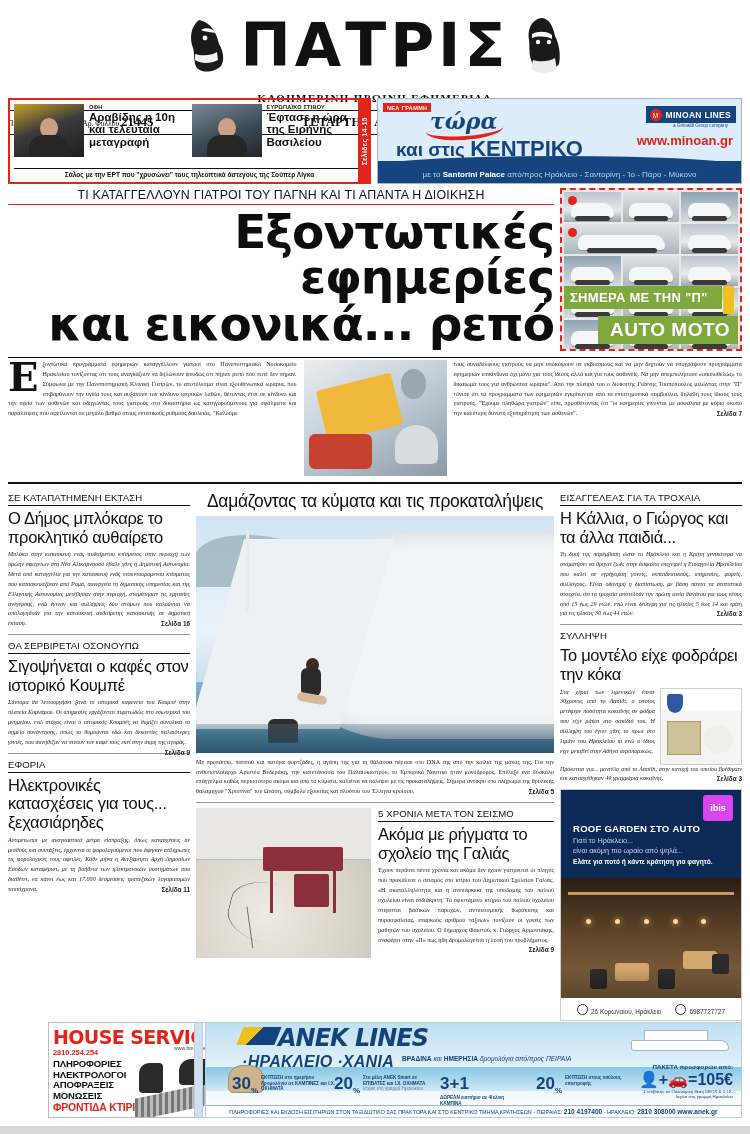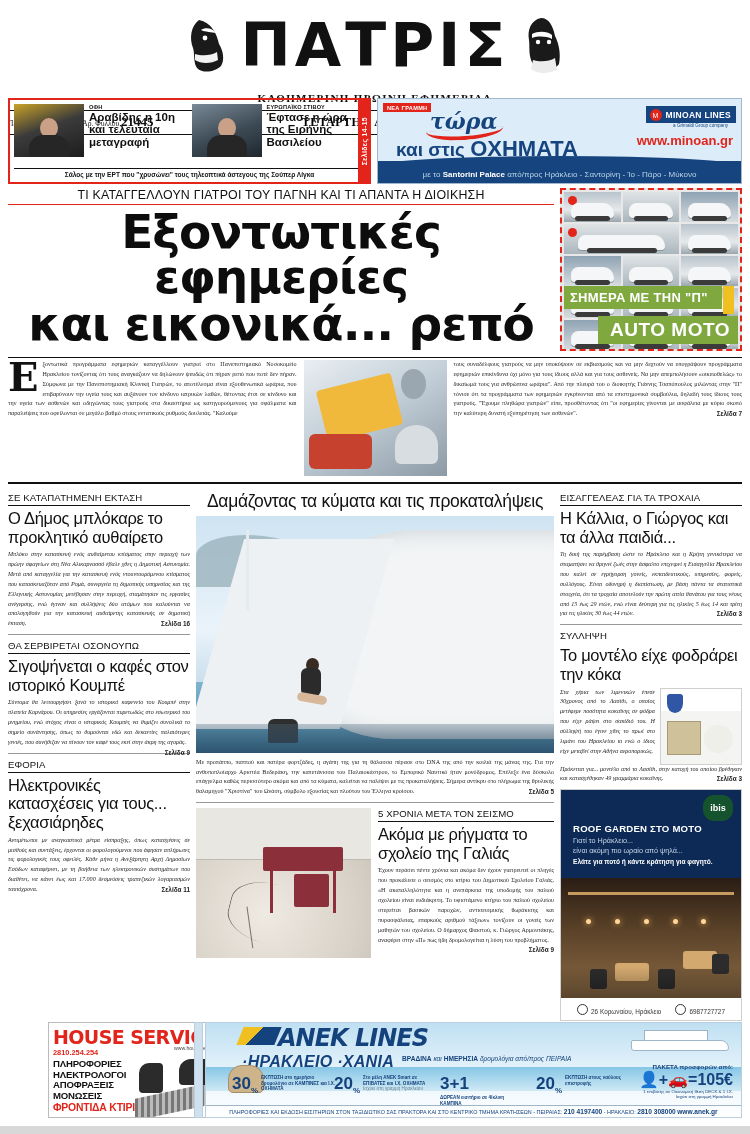--- a/index.html
+++ b/index.html
@@ -119,21 +119,21 @@
   
   .leadwrap{padding:4px 8px 0 8px;display:flex;gap:6px;}
   .leadmain{flex:1;}
   .lead-kicker{
     font-size:12.4px;letter-spacing:.2px;color:#111;padding-bottom:2px;
     border-bottom:1.2px solid #e2241b;text-align:center;
   }
   .lead-head{
     font-family:"DejaVu Sans",sans-serif;font-weight:bold;
     font-size:47px;line-height:.96;letter-spacing:-1px;color:#0d0d0d;
-    text-align:center;margin-top:4px;
+    text-align:right;margin-top:4px;
   }
   .lead-head .l1{display:block;}
   .lead-head .l2{display:block;margin-top:2px;}
   .lead-rule{border-top:1.2px solid #111;margin-top:6px;}
 
   
   .automoto{
     flex:0 0 182px;border:2px dashed #e2241b;height:163px;position:relative;
     box-sizing:border-box;overflow:hidden;background:#e8e8e8;
   }
@@ -229,22 +229,22 @@
   .ph-drug{background:#f4f4f2;border:1px solid #cfcfcf;}
   .ph-drug .hdr{position:absolute;left:0;right:0;top:0;height:30%;background:#fff;}
   .ph-drug .shield{position:absolute;left:6px;top:5px;width:16px;height:19px;background:#2f57a6;
     border-radius:3px 3px 50% 50%;}
   .ph-drug .note{position:absolute;left:8%;bottom:12%;width:40%;height:42%;background:#cfc19a;border:1px solid #a89a74;}
   .ph-drug .powder{position:absolute;right:10%;bottom:14%;width:36%;height:38%;background:#efefe9;border-radius:50%;}
 
   
   .ibis{border:1px solid #cfcfcf;overflow:hidden;position:relative;height:230px;}
   .ibis .top{position:absolute;left:0;right:0;top:0;height:38%;background:#0c2a55;}
-  .ibis .logo{position:absolute;right:8px;top:5px;width:30px;height:26px;background:#14532d;
-    border-radius:11px;color:#fff;font-size:9px;font-weight:bold;display:flex;
+  .ibis .logo{position:absolute;right:8px;top:5px;width:30px;height:26px;background:#d946ef;
+    border-radius:3px;color:#fff;font-size:9px;font-weight:bold;display:flex;
     align-items:center;justify-content:center;}
   .ibis .t1{position:absolute;left:12px;top:33px;color:#fff;font-size:9.6px;font-weight:bold;letter-spacing:.2px;}
   .ibis .t2{position:absolute;left:12px;top:46px;color:#c7d6ea;font-size:7.2px;line-height:1.35;}
   .ibis .t3{position:absolute;left:12px;top:68px;color:#fff;font-size:6.6px;font-weight:bold;}
   .ibis .photo{position:absolute;left:0;right:0;top:38%;bottom:22px;overflow:hidden;
     background:linear-gradient(180deg,#2a1d14 0%,#5c4329 45%,#8a6a44 100%);}
   .ibis .photo .roofline{position:absolute;left:4%;right:4%;top:12%;height:3px;background:#c79a5e;}
   .ibis .photo .lamp{position:absolute;width:5px;height:5px;border-radius:50%;background:#ffd79a;box-shadow:0 0 6px #ffbf66;}
   .ibis .photo .table{position:absolute;bottom:14%;width:34px;height:18px;background:#d3a96f;border-radius:3px;}
   .ibis .photo .stool{position:absolute;bottom:8%;width:17px;height:20px;background:#2c2c2c;border-radius:3px;}
@@ -382,21 +382,21 @@
         <span>Σελίδες 14-15</span>
       </div>
     </div>
 
     <div class="minoan">
       <div class="newline">ΝΕΑ ΓΡΑΜΜΗ</div>
       <div class="tora">τώρα</div>
       <div class="swoosh"></div>
       <div class="kyk">
         <span>και στις</span>
-        <b>ΟΧΗΜΑΤΑ</b>
+        <b>ΚΕΝΤΡΙΚΟ</b>
       </div>
       <div class="logo">
         <span class="mk">M</span>
         <span class="lt">MINOAN LINES</span>
       </div>
       <div class="grimaldi">a Grimaldi Group company</div>
       <div class="url">www.minoan.gr</div>
       <div class="wave"></div>
       <div class="wavetxt">
         <span class="lt">με το</span>
@@ -609,21 +609,21 @@
           <span>Πρόκειται για... μοντέλο από το Λασίθι, στην κατοχή του οποίου βρέθηκαν και κατασχέθηκαν 49 γραμμάρια κοκαΐνης.</span>
           <span class="pageref">Σελίδα 3</span>
         </div>
       </div>
 
       <div style="height:5px;"></div>
 
       <div class="ibis">
         <div class="top"></div>
         <div class="logo">ibis</div>
-        <div class="t1">ROOF GARDEN ΣΤΟ MOTO</div>
+        <div class="t1">ROOF GARDEN ΣΤΟ AUTO</div>
         <div class="t2">
           <span>Γιατί το Ηράκλειο...</span><br>
           <span>είναι ακόμη πιο ωραίο από ψηλά...</span>
         </div>
         <div class="t3">Ελάτε για ποτό ή κάντε κράτηση για φαγητό.</div>
         <div class="photo">
           <div class="roofline"></div>
           <div class="lamp" style="left:14%;top:34%;"></div>
           <div class="lamp" style="left:30%;top:34%;"></div>
           <div class="lamp" style="left:46%;top:34%;"></div>

